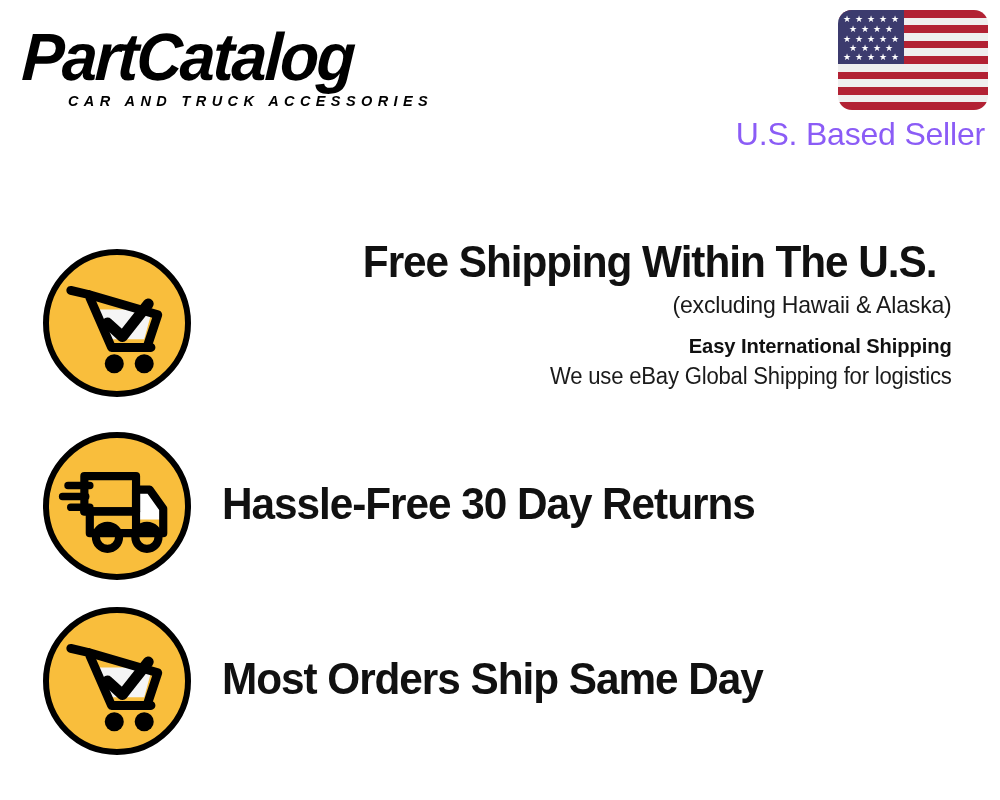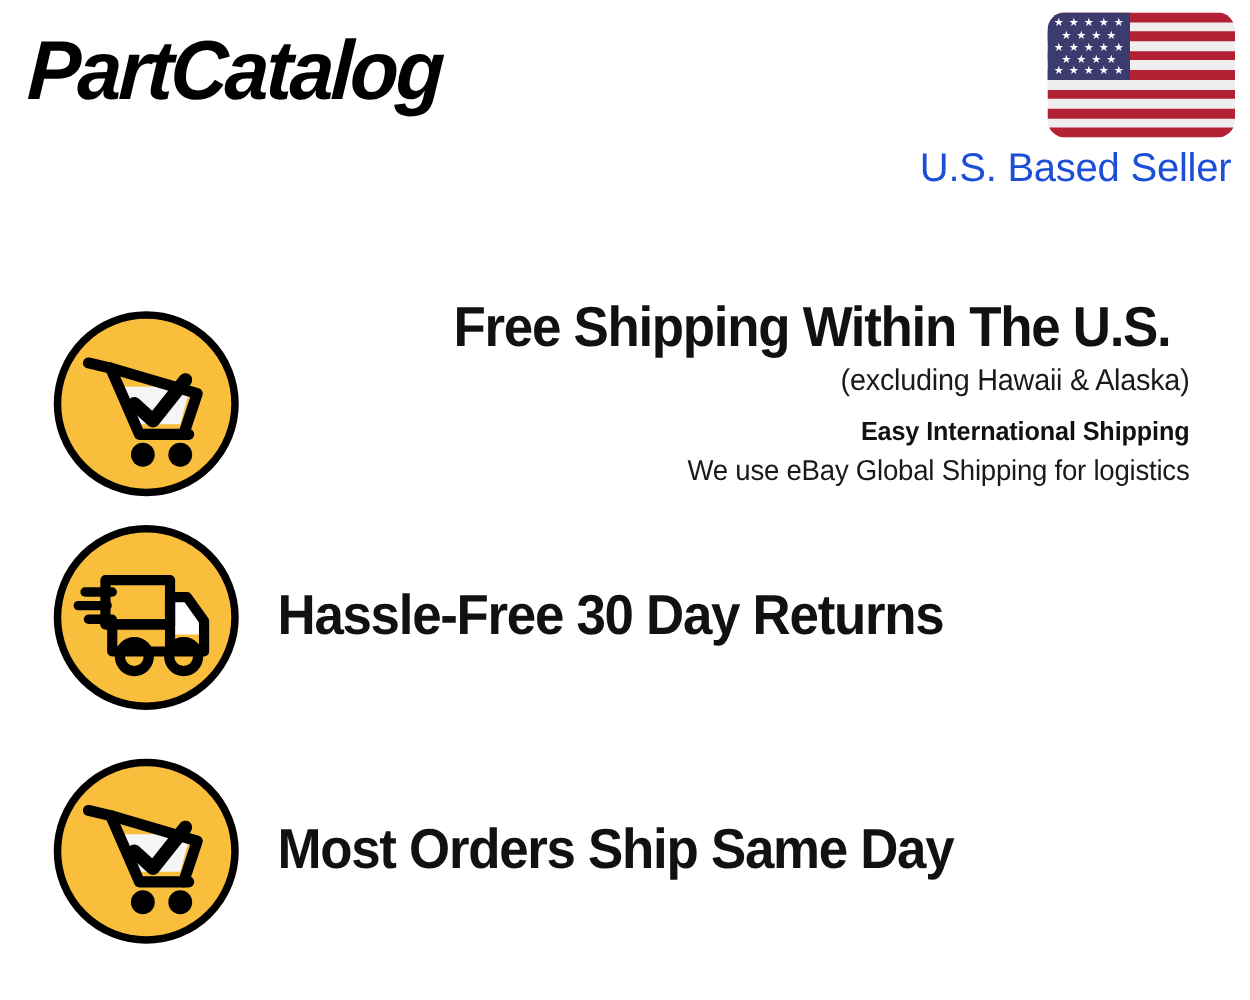--- a/index.html
+++ b/index.html
@@ -91,21 +91,21 @@
     font-family: "DejaVu Sans", sans-serif;
   }
   .seller-label {
     position: absolute;
     right: 15px;
     top: 116px;
     font-family: "Liberation Sans", sans-serif;
     font-weight: 400;
     font-size: 32px;
     line-height: 36px;
-    color: #1d4ed8;
+    color: #8b5cf6;
     white-space: nowrap;
     letter-spacing: -0.2px;
   }
 
   
   .feature {
     position: absolute;
     left: 0;
     width: 1000px;
   }
@@ -174,20 +174,21 @@
     transform-origin: left center;
   }
 </style>
 </head>
 <body>
 
 <div id="page">
 
   <div class="logo-block">
     <div class="logo-word">PartCatalog</div>
+    <div class="logo-tagline">CAR AND TRUCK ACCESSORIES</div>
   </div>
 
   <div class="flag-wrap">
     <div class="flag">
       <div class="stripe" style="top:0px"></div>
       <div class="stripe" style="top:15.38px"></div>
       <div class="stripe" style="top:30.77px"></div>
       <div class="stripe" style="top:46.15px"></div>
       <div class="stripe" style="top:61.54px"></div>
       <div class="stripe" style="top:76.92px"></div>
@@ -240,21 +241,21 @@
       </svg>
     </div>
     <div class="feature-text" style="top:-12px;">
       <div class="f-title">Free Shipping Within The U.S.</div>
       <div class="f-sub">(excluding Hawaii &amp; Alaska)</div>
       <div class="f-strong">Easy International Shipping</div>
       <div class="f-detail">We use eBay Global Shipping for logistics</div>
     </div>
   </div>
 
-  <div class="feature" style="top:420px; height:160px;text-decoration:underline;">
+  <div class="feature" style="top:432px; height:160px;text-decoration:underline;">
     <div class="feature-icon" style="top:0px;">
       <svg viewBox="0 0 100 100" aria-hidden="true">
         <path d="M62 40 H74 L82 52 V60 H62 Z" fill="#fff"></path>
         <g fill="none" stroke="#000" stroke-width="6" stroke-linecap="round" stroke-linejoin="round">
           <rect x="26" y="28" width="38" height="26"></rect>
           <path d="M26 54 H64"></path>
           <path d="M30 54 V70 H84 V52 L74 38 H64"></path>
           <path d="M64 38 V70"></path>
         </g>
         <g stroke="#000" stroke-width="5.5" stroke-linecap="round">

